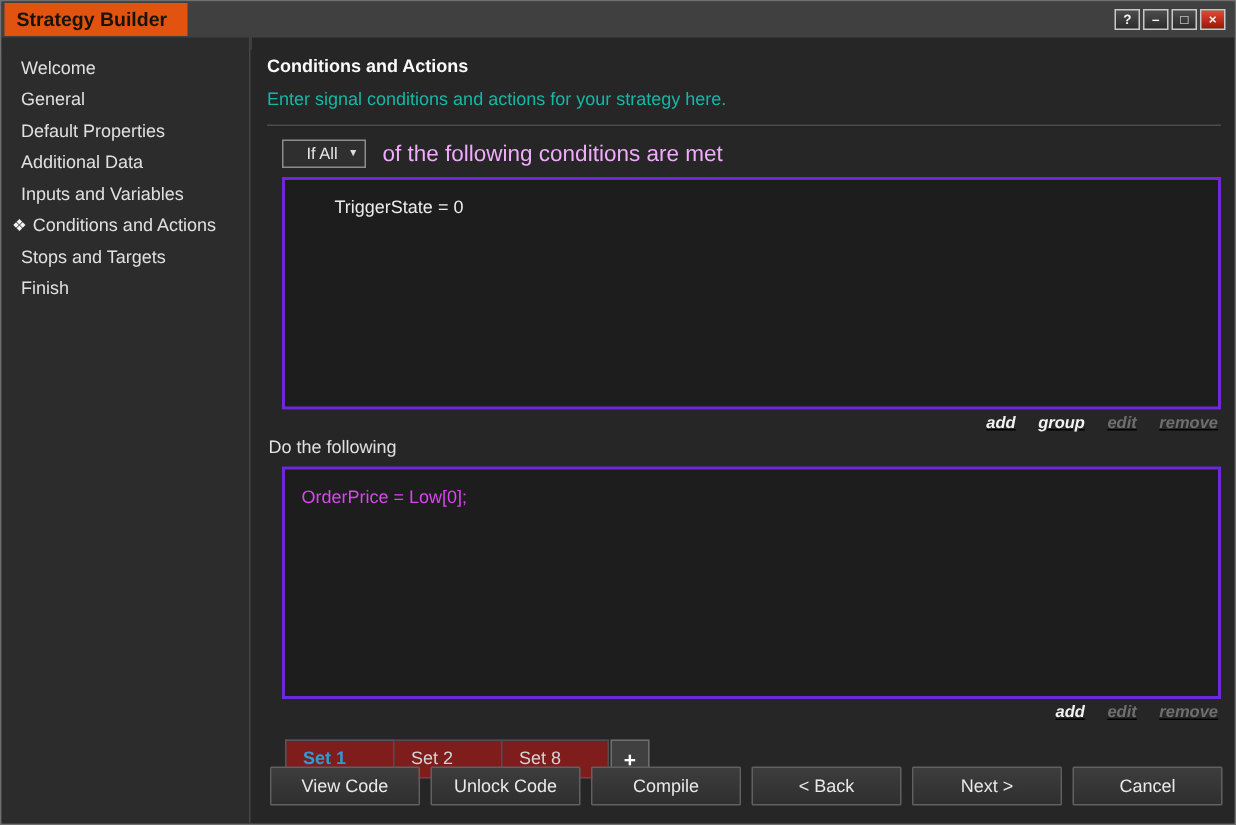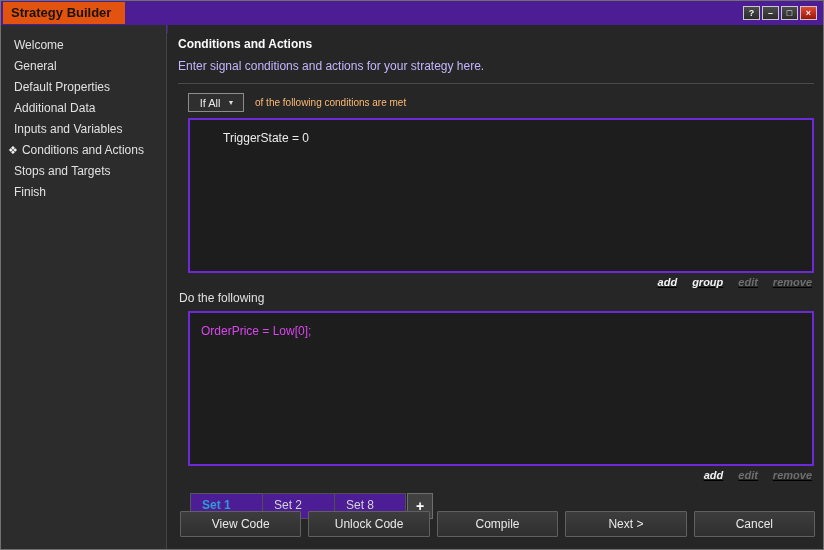--- a/index.html
+++ b/index.html
@@ -5,21 +5,21 @@
   * { box-sizing: border-box; }
   html,body { margin:0; padding:0; background:#000; }
   body { font-family:"Liberation Sans", sans-serif; }
 
   .window {
     position:relative; width:824px; height:550px;
     background:#262626; border:1px solid #707070; overflow:hidden;
   }
 
   
-  .titlebar { position:relative; height:32px; background:#4c1d95; }
+  .titlebar { position:relative; height:32px; background:#404040; }
   .title-tab {
     position:absolute; left:2px; top:1px; height:22px; line-height:22px;
     background:#e1530e; color:#1b120a; font-size:13px; font-weight:bold;
     padding:0 14px 0 8px;
   }
   .win-controls { position:absolute; right:6px; top:5px; display:flex; gap:2px; }
   .win-btn {
     width:17px; height:14px; line-height:12px; text-align:center;
     font-size:9px; font-weight:bold; color:#f2f2f2;
     background:linear-gradient(#4c4c4c,#2c2c2c);
@@ -38,32 +38,32 @@
   }
   .side-item.active { padding-left:7px; }
   .side-icon { color:#f2f2f2; font-size:11px; margin-right:4px; }
 
   
   .main {
     position:absolute; top:24px; left:167px; right:0; bottom:0;
     background:#262626; padding:9px 9px 0 10px;
   }
   .main-title { font-size:12px; font-weight:bold; color:#fafafa; margin:3px 0 8px 0; }
-  .main-sub { font-size:12px; color:#c4b5fd; margin:0 0 10px 0; }
+  .main-sub { font-size:12px; color:#14b8a6; margin:0 0 10px 0; }
   .divider { border:none; border-top:1px solid #4a4a4a; margin:0; }
 
   .cond-header { display:flex; align-items:center; margin:9px 0 6px 10px; }
   .dropdown {
-    display:flex; align-items:center; justify-content:center;
+    display:flex; align-items:center; justify-content:flex-end;
     min-width:56px; height:19px; padding:0 4px 0 6px;
     background:#2f2f2f; border:1px solid #8c8c8c;
     font-size:11px; color:#e8e8e8; cursor:pointer;
   }
   .dd-arrow { font-size:7px; color:#dcdcdc; margin-left:7px; }
-  .cond-suffix { margin-left:11px; font-size:10px; color:#fdba74;text-align:right; }
+  .cond-suffix { margin-left:11px; font-size:15px; color:#f0abfc;text-align:right; }
 
   .list-box {
     margin-left:10px; height:155px; border:2px solid #6d28d9;
     background:#1d1d1d; padding-top:11px; overflow:hidden;
   }
   .cond-item { margin-left:33px; font-size:12px; color:#ececec; }
   .act-item  { margin-left:11px; font-size:12px; color:#d946ef; }
 
   .links {
     display:flex; justify-content:flex-end; gap:15px;
@@ -74,21 +74,21 @@
   .link { color:#f2f2f2; cursor:pointer; }
   .link.disabled { color:#6e6e6e; cursor:default; }
 
   .do-label { font-size:12px; color:#e0e0e0; margin:3px 0 6px 1px; }
 
   
   .tabs { display:flex; margin:12px 0 0 12px; align-items:flex-start; }
   .tab {
     width:72px; height:26px; line-height:23px; padding-left:11px;
     border:1px solid #4f4f4f; border-right:none;
-    font-size:12px; color:#d4d4d4; background:#4c1d95; cursor:pointer;
+    font-size:12px; color:#d4d4d4; background:#7f1d1d; cursor:pointer;
   }
   .tab.last { border-right:1px solid #4f4f4f; }
   .tab.active {
     color:#2e9bd6; font-weight:bold;
     border-color:#55585a; border-bottom:2px solid #1f77b4;
   }
   .tab-add {
     width:26px; height:26px; margin-left:1px; line-height:24px; text-align:center;
     border:1px solid #6e6e6e; background:#404040; color:#ffffff;
     font-size:14px; font-weight:bold; cursor:pointer;
@@ -182,18 +182,19 @@
       <div class="tab active">Set 1</div>
       <div class="tab">Set 2</div>
       <div class="tab last">Set 8</div>
       <div class="tab-add">+</div>
     </div>
 
     <div class="footer">
       <button class="btn">View Code</button>
       <button class="btn">Unlock Code</button>
       <button class="btn">Compile</button>
+      <button class="btn">&lt; Back</button>
       <button class="btn">Next &gt;</button>
       <button class="btn">Cancel</button>
     </div>
   </div>
 
 </div>
 
 </body></html>

